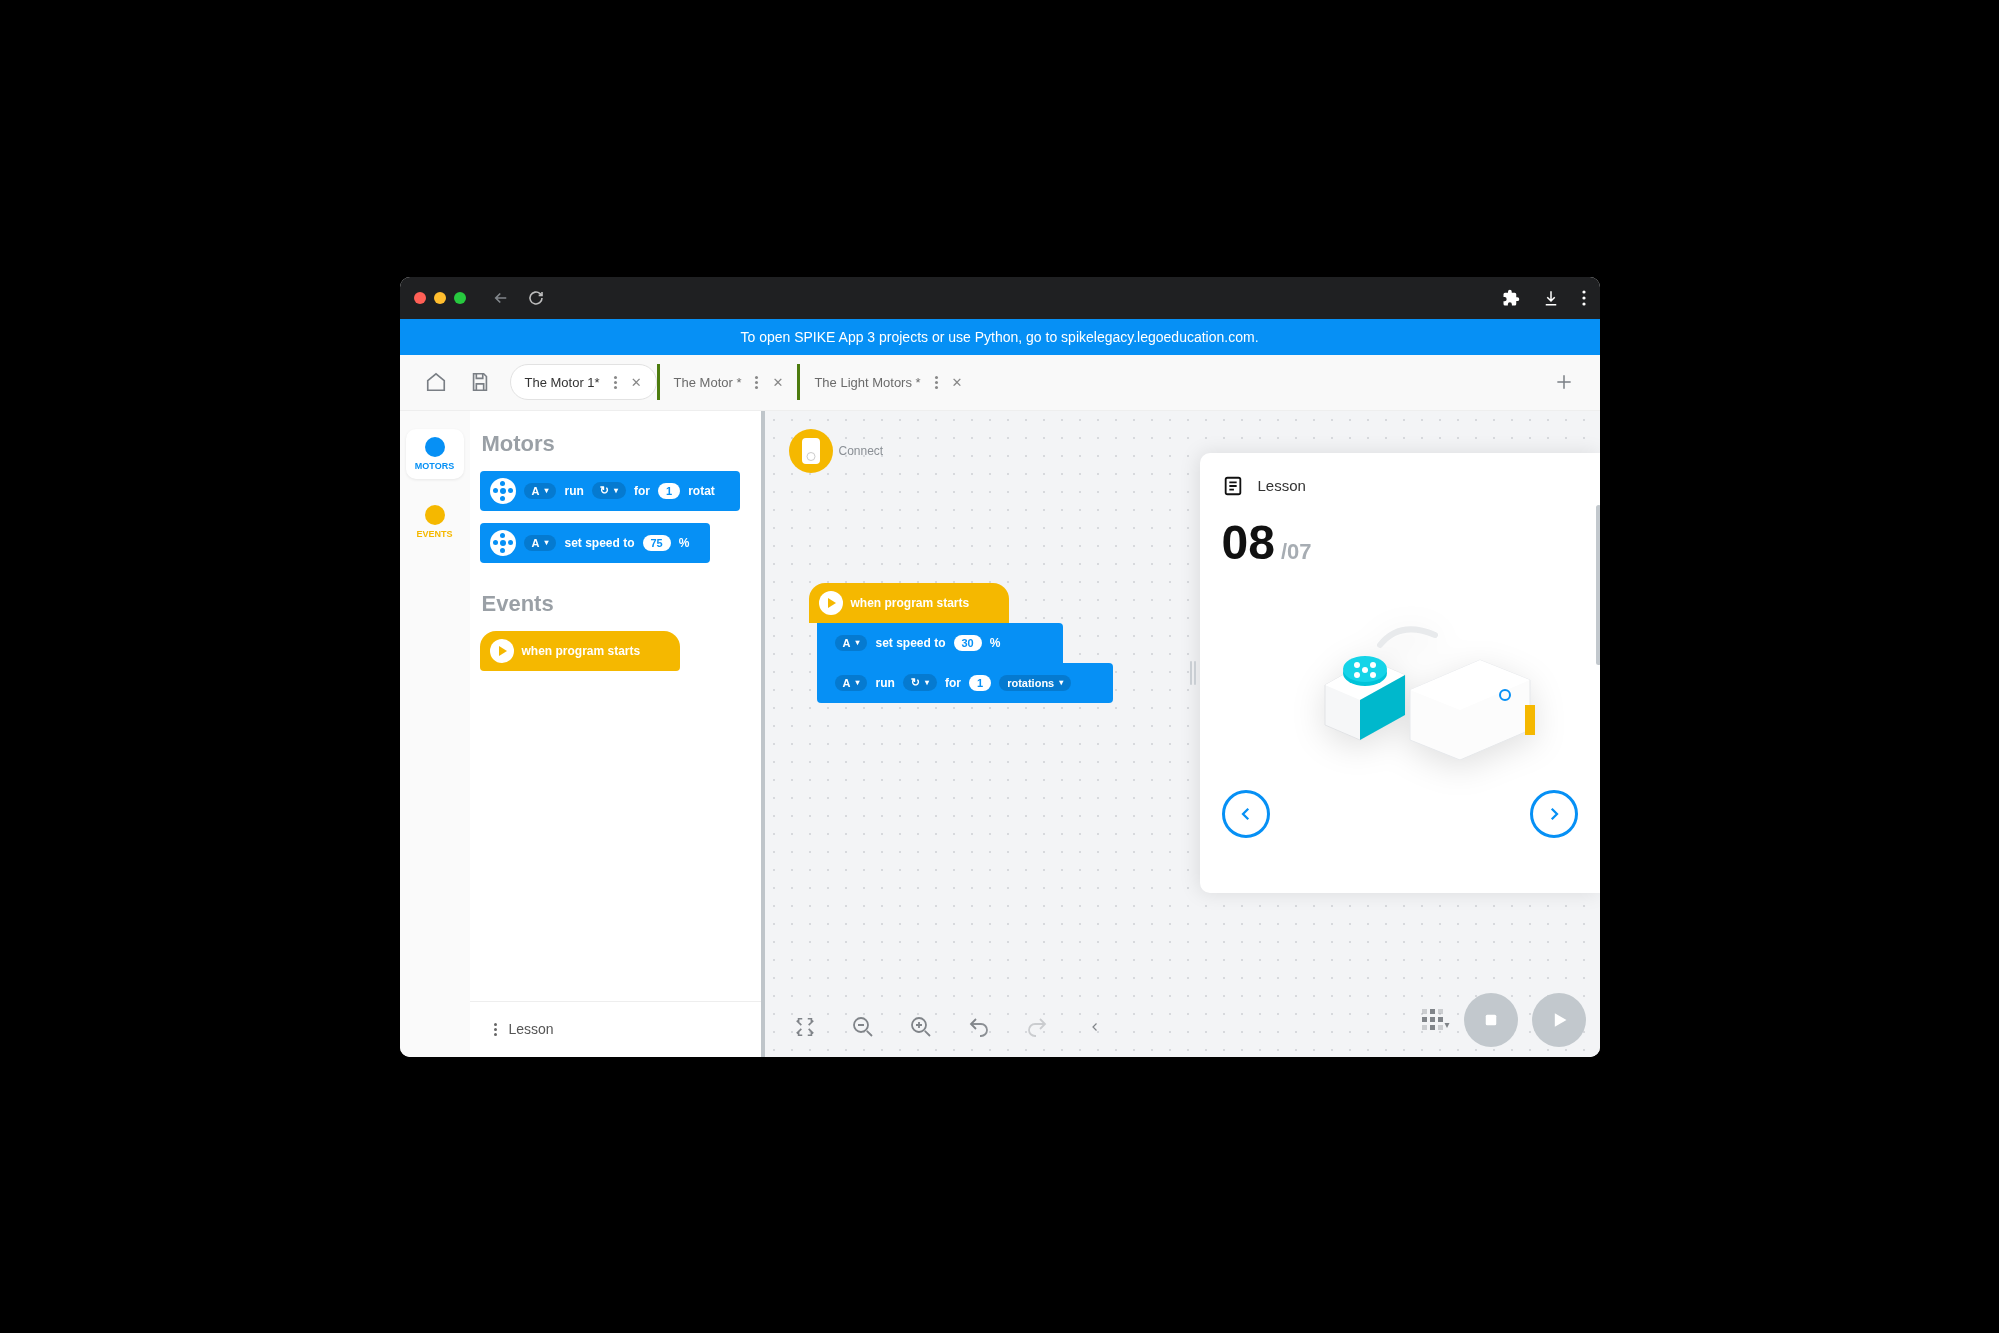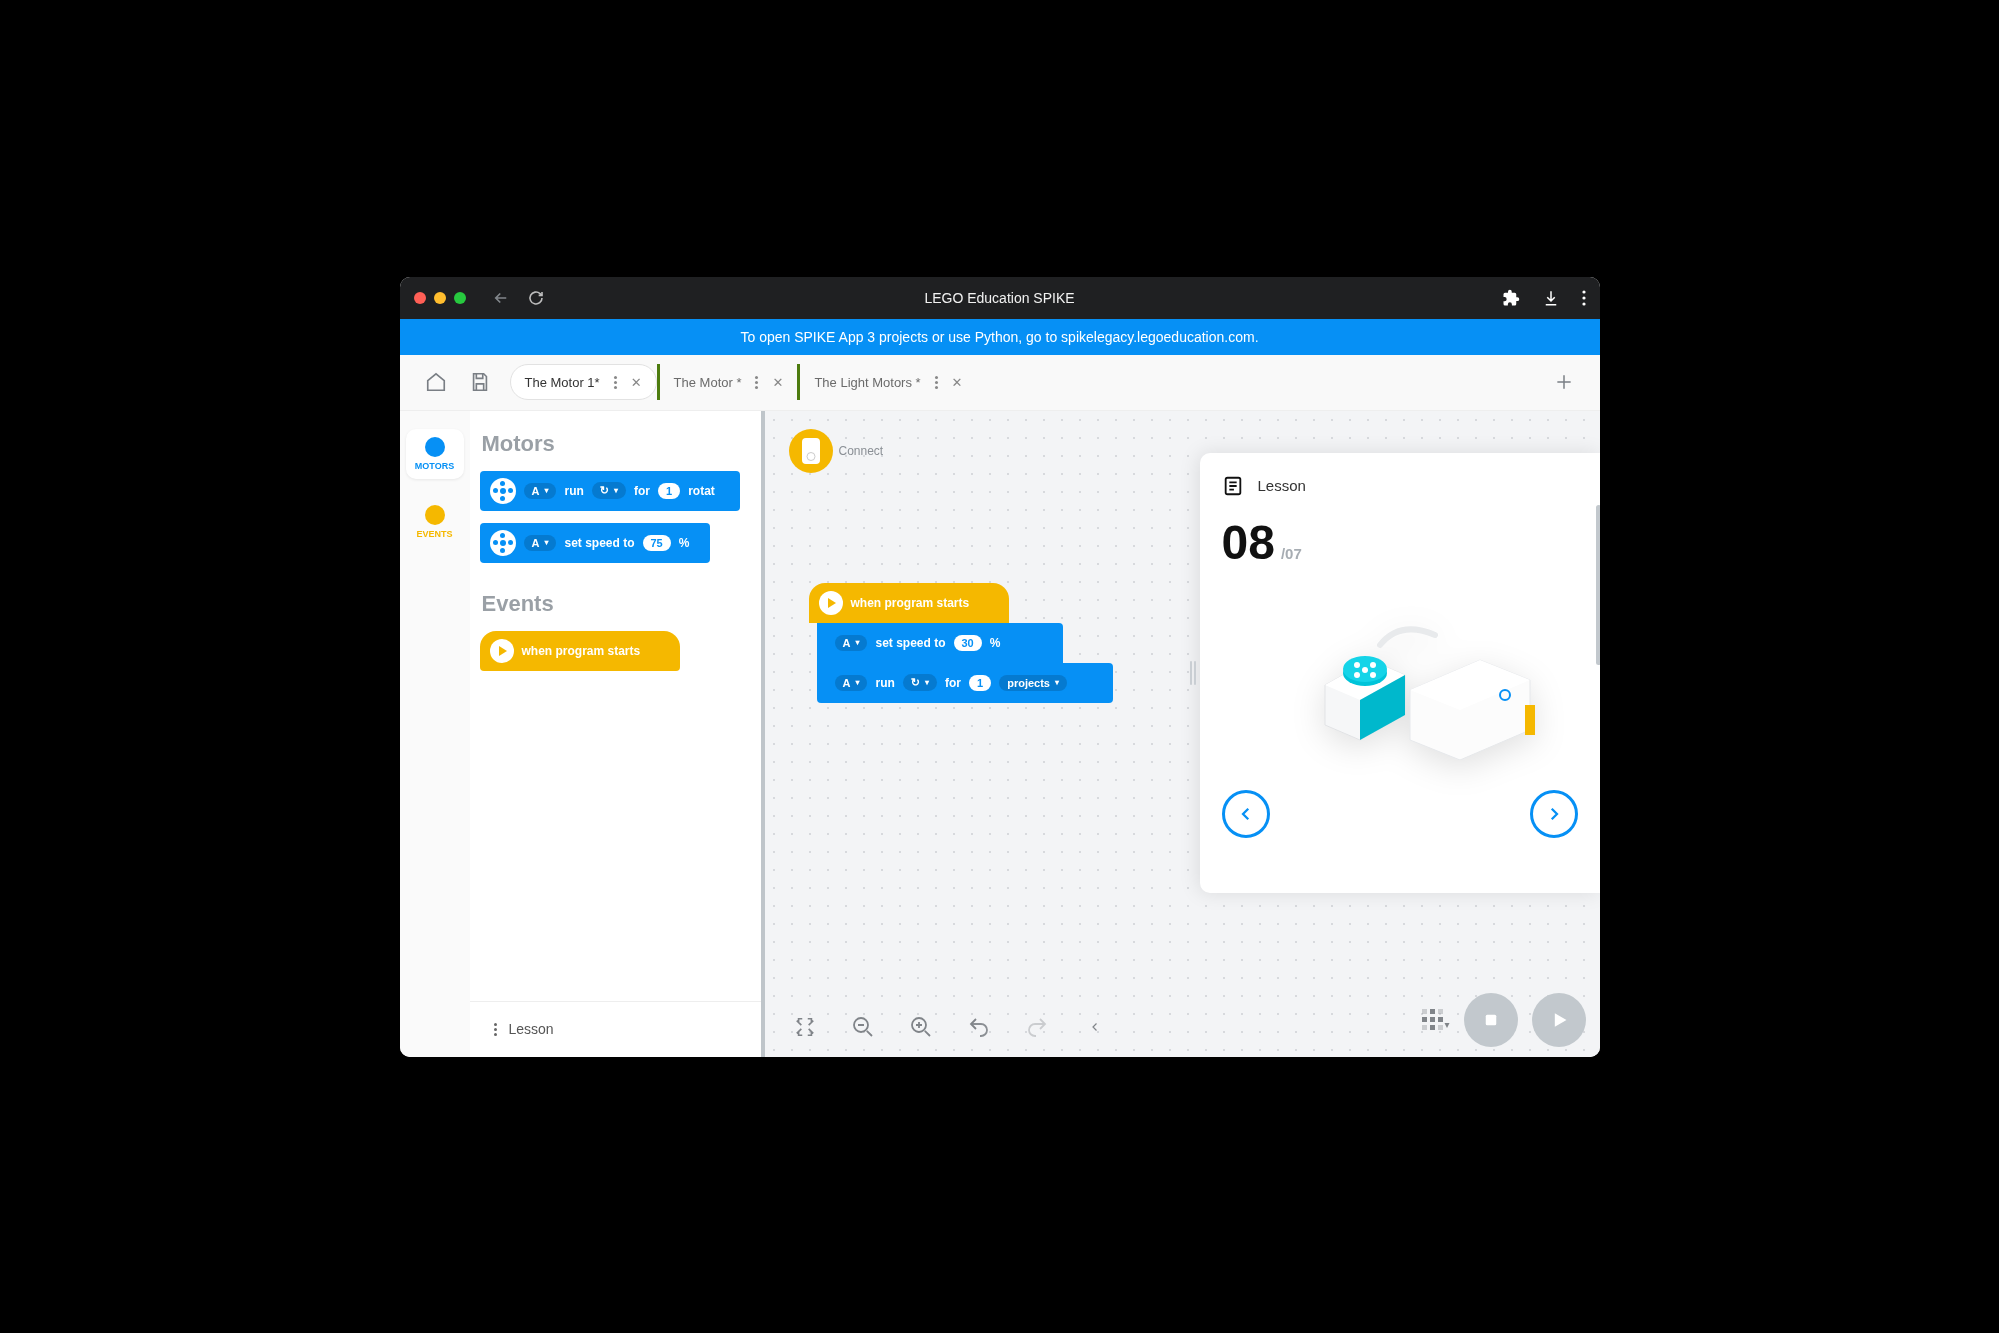--- a/index.html
+++ b/index.html
@@ -51,21 +51,21 @@
 .canvas-stack { position:absolute; top:172px; left:44px; }
 .stack-block { display:flex; align-items:center; height:40px; padding:0 10px; color:#fff; font-size:12px; font-weight:600; gap:8px; }
 .stack-block.event { background:#f5b800; border-radius:16px 16px 0 0; width:200px; }
 .stack-block.motor { background:#0690f5; }
 .stack-block.motor.row1 { width:246px; margin-left:8px; border-radius:0 4px 0 0; }
 .stack-block.motor.row2 { width:296px; margin-left:8px; border-radius:0 4px 4px 4px; }
 .lesson-panel { position:absolute; top:42px; right:0; width:400px; height:440px; background:#fff; border-radius:10px 0 0 10px; box-shadow:-2px 0 20px rgba(0,0,0,.1); padding:22px; }
 .lesson-head { display:flex; align-items:center; gap:14px; color:#333; margin-bottom:18px; }
 .lesson-head svg { flex-shrink:0; }
 .lesson-step { font-size:48px; font-weight:900; color:#111; display:flex; align-items:baseline; }
-.lesson-step .total { font-size:15px; color:#a7adb3; font-weight:600; margin-left:6px; }
+.lesson-step .total { font-size:22px; color:#a7adb3; font-weight:600; margin-left:6px; }
 .lesson-image { height:200px; display:flex; align-items:center; justify-content:center; margin:10px 0; }
 .lesson-nav { display:flex; justify-content:space-between; margin-top:6px; }
 .lesson-nav button { width:48px; height:48px; border-radius:50%; border:3px solid #0690f5; background:#fff; display:flex; align-items:center; justify-content:center; cursor:pointer; }
 .lesson-handle { position:absolute; left:-10px; top:50%; transform:translateY(-50%); width:8px; height:36px; display:flex; gap:2px; align-items:center; }
 .lesson-handle i { width:2px; height:24px; background:#c9ced3; border-radius:2px; display:block; }
 .panel-scroll { position:absolute; top:52px; right:-1px; width:5px; height:160px; background:#c2c8cd; border-radius:3px; }
 .footer-left { position:absolute; bottom:0; left:0; width:295px; height:56px; background:#fff; display:flex; align-items:center; padding-left:24px; gap:12px; border-top:1px solid #eee; color:#555; font-size:14px; }
 .footer-left .dots { display:flex; flex-direction:column; gap:2px; } .footer-left .dots i { width:3px; height:3px; background:#666; border-radius:50%; display:block; }
 .canvas-tools { position:absolute; bottom:10px; left:20px; display:flex; align-items:center; gap:18px; }
 .tool-btn { width:40px; height:40px; display:flex; align-items:center; justify-content:center; color:#707579; cursor:pointer; }
@@ -89,21 +89,20 @@
     </div>
     <div class="title-nav">
       <svg width="18" height="18" viewBox="0 0 24 24" fill="none" stroke="#9aa0a6" stroke-width="2.2">
           <path d="M19 12H5M11 18l-6-6 6-6"></path>
         </svg>
       <svg width="16" height="16" viewBox="0 0 24 24" fill="none" stroke="#e4e4e4" stroke-width="2.4">
           <path d="M21 12a9 9 0 1 1-3-6.7L21 8"></path>
           <path d="M21 3v5h-5"></path>
         </svg>
     </div>
-    <div class="title-center">LEGO Education SPIKE</div>
     <div class="title-right">
       <svg width="18" height="18" viewBox="0 0 24 24" fill="#fff">
           <path d="M20.5 11H19V7a2 2 0 0 0-2-2h-4V3.5a2.5 2.5 0 0 0-5 0V5H4a2 2 0 0 0-2 2v3.8h1.5a2.7 2.7 0 0 1 0 5.4H2V20a2 2 0 0 0 2 2h3.8v-1.5a2.7 2.7 0 0 1 5.4 0V22H17a2 2 0 0 0 2-2v-4h1.5a2.5 2.5 0 0 0 0-5z"></path>
         </svg>
       <svg width="18" height="18" viewBox="0 0 24 24" fill="none" stroke="#fff" stroke-width="2">
           <path d="M12 3v12M7 11l5 5 5-5M5 21h14"></path>
         </svg>
       <svg width="4" height="16" viewBox="0 0 4 16" fill="#fff">
           <circle cx="2" cy="2" r="1.6"></circle>
           <circle cx="2" cy="8" r="1.6"></circle>
@@ -246,21 +245,21 @@
           <span class="pill">30</span>
           <span>%</span>
         </div>
         <div class="stack-block motor row2">
           <span class="motor-icon"><i></i><i></i><i></i><i></i></span>
           <span class="pill dark drop">A</span>
           <span>run</span>
           <span class="pill dark drop">↻</span>
           <span>for</span>
           <span class="pill">1</span>
-          <span class="pill dark drop">projects</span>
+          <span class="pill dark drop">rotations</span>
         </div>
       </div>
 
       <div class="lesson-panel">
         <div class="lesson-handle">
             <i></i>
             <i></i>
           </div>
         <div class="panel-scroll"></div>
         <div class="lesson-head">

